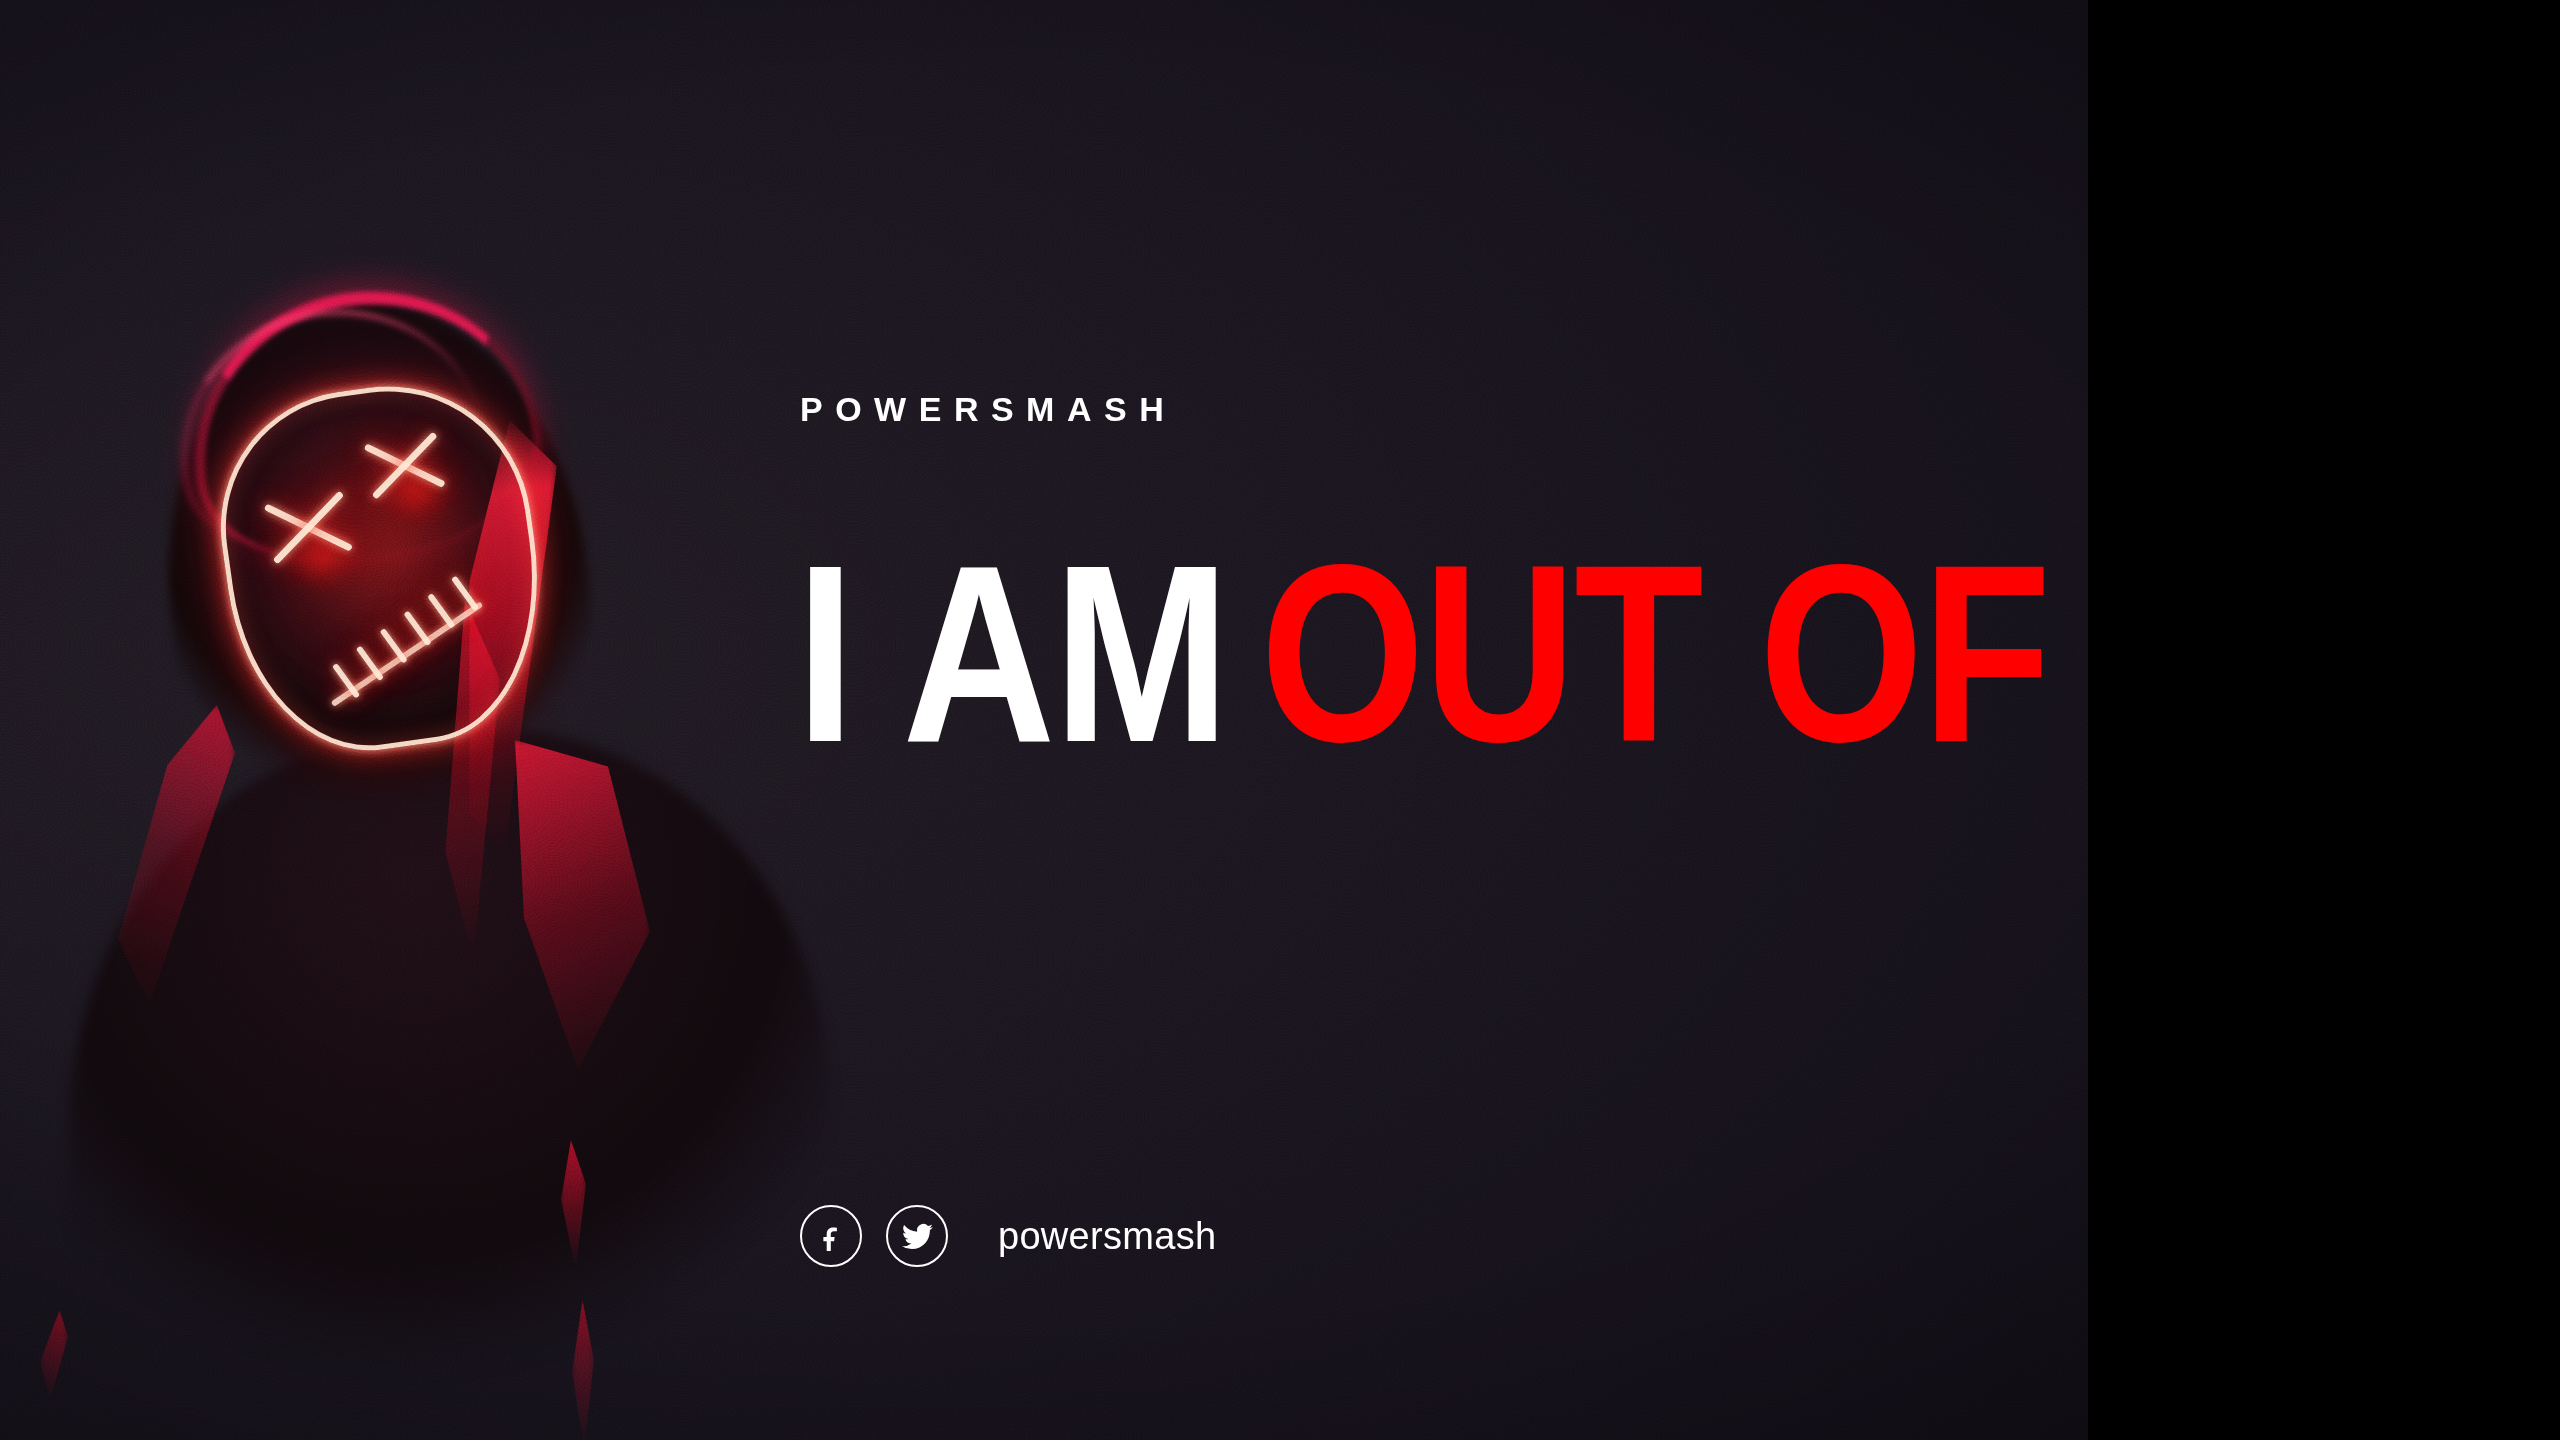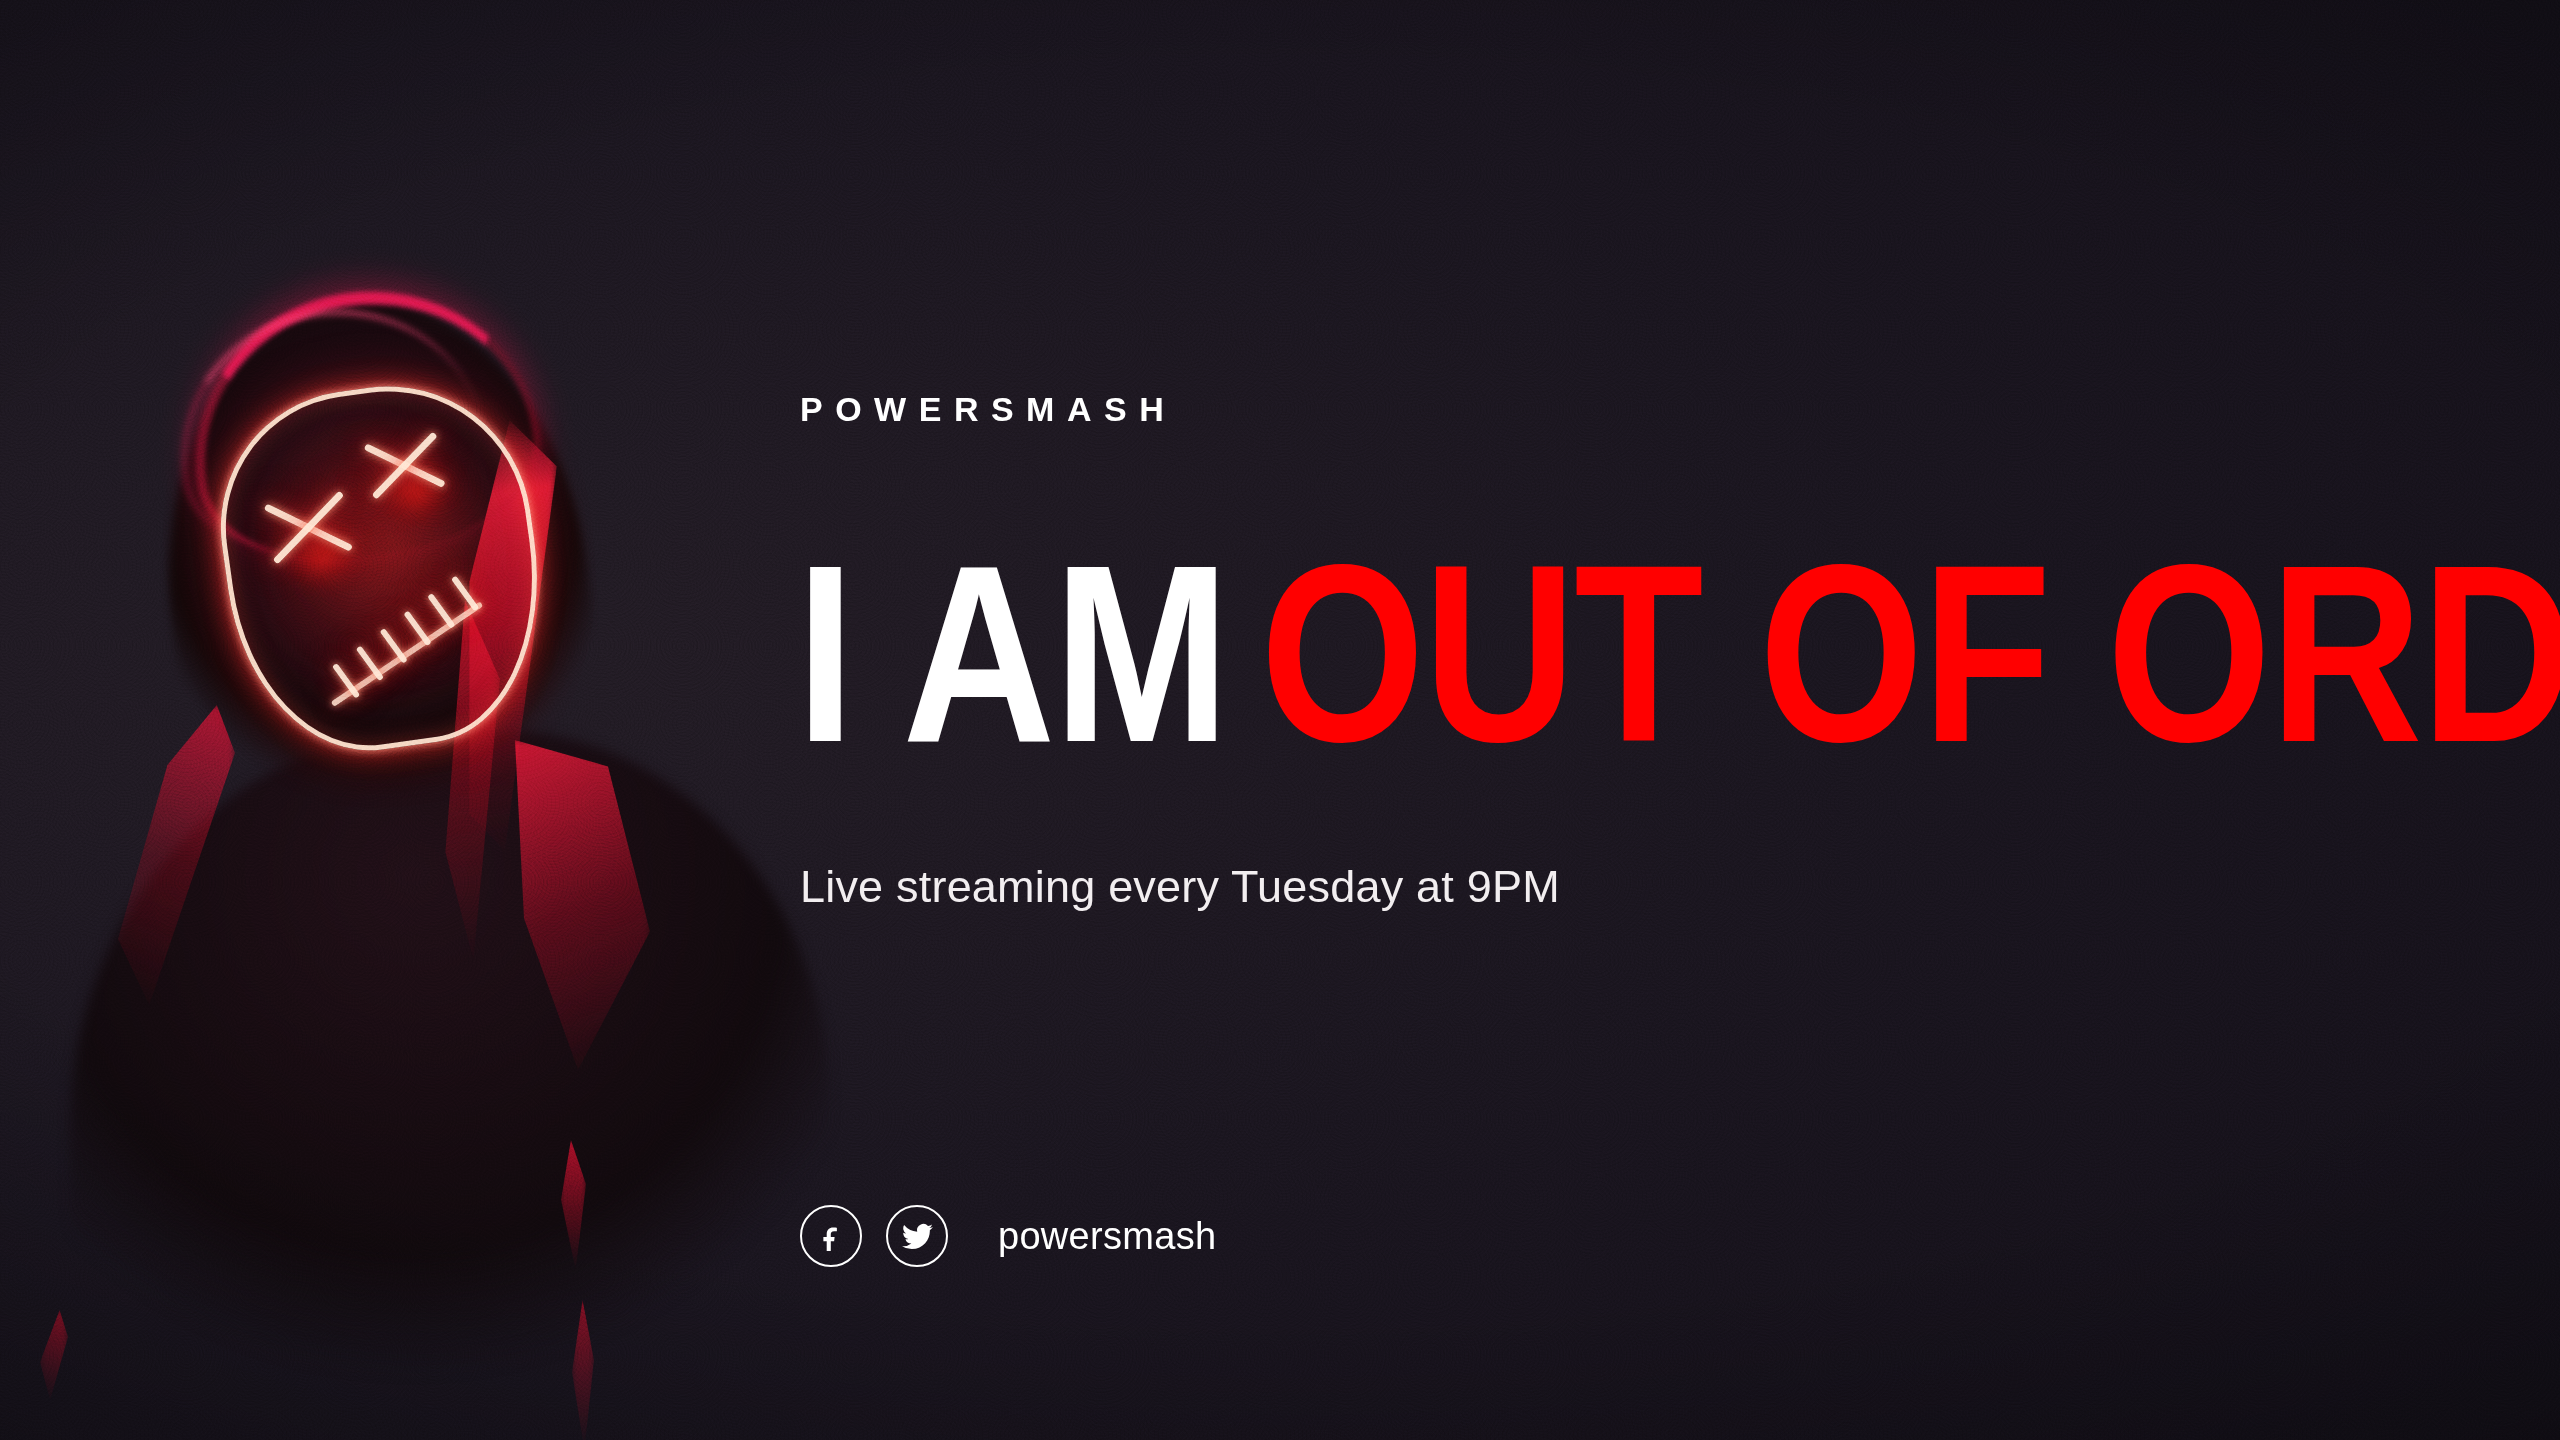--- a/index.html
+++ b/index.html
@@ -4,21 +4,21 @@
 <style>
   html,body{margin:0;padding:0;background:#000;}
   body{
     font-family:"Liberation Sans", sans-serif;
     -webkit-font-smoothing:antialiased;
   }
 
   
   #stage{
     position:relative;
-    width:2560px;
+    width:2088px;
     height:1440px;
     overflow:hidden;
     background:#1a1720;
   }
 
   
   .bg-base{
     position:absolute; inset:0;
     background:
       radial-gradient(140% 110% at 18% 45%, #241d26 0%, #1b1620 38%, #15111a 70%, #100d14 100%);
@@ -326,21 +326,20 @@
   <div class="bg-vignette"></div>
   <div class="bg-grain"></div>
 
   <div id="content">
     <div class="brand">POWERSMASH</div>
 
     <div class="headline">
       <span class="w">I AM</span><span class="sp"></span><span class="r">OUT OF ORDER</span>
     </div>
 
-    <div class="subtitle">Live streaming every Tuesday at 9PM</div>
   </div>
 
   <div id="social">
     <div class="sicon">
       <span>
         <svg width="30" height="30" viewBox="0 0 24 24" aria-hidden="true">
           <path fill="#ffffff" d="M14.6 8.2h2.1V5.3c-.36-.05-1.6-.16-3.05-.16-3.02 0-5.09 1.9-5.09 5.38v2.37H5.9v3.27h2.66V24h3.27v-7.84h2.66l.4-3.27h-3.06v-2.05c0-1.6.43-2.64 2.77-2.64z"></path>
         </svg>
       </span>
     </div>

